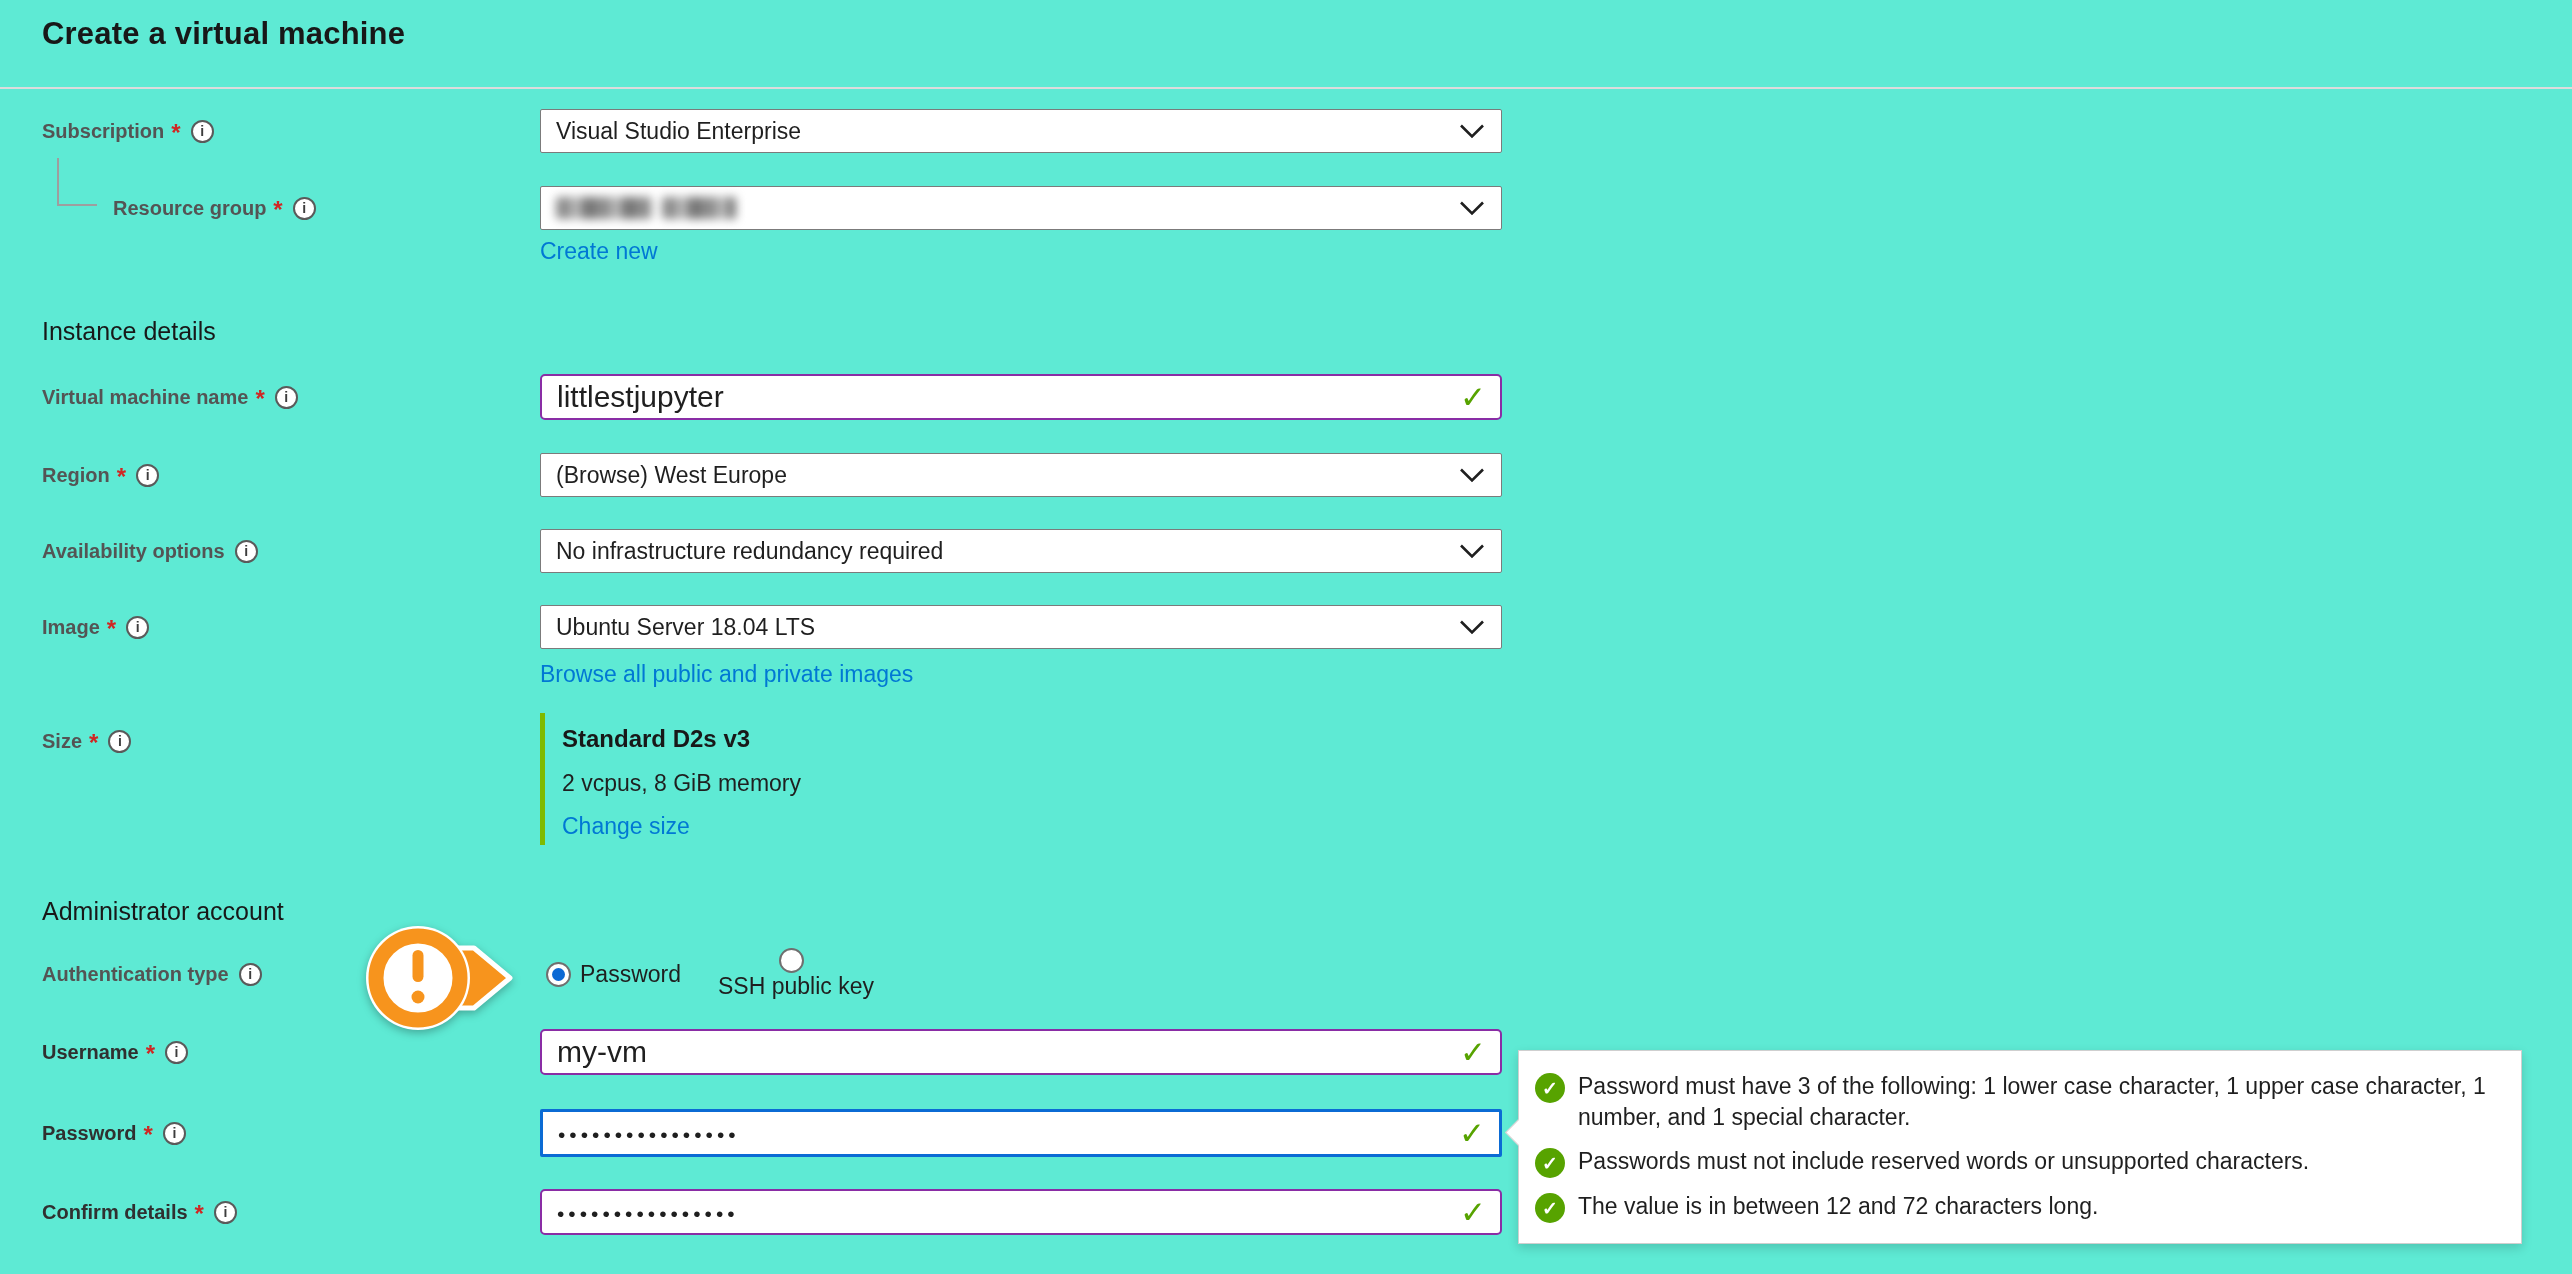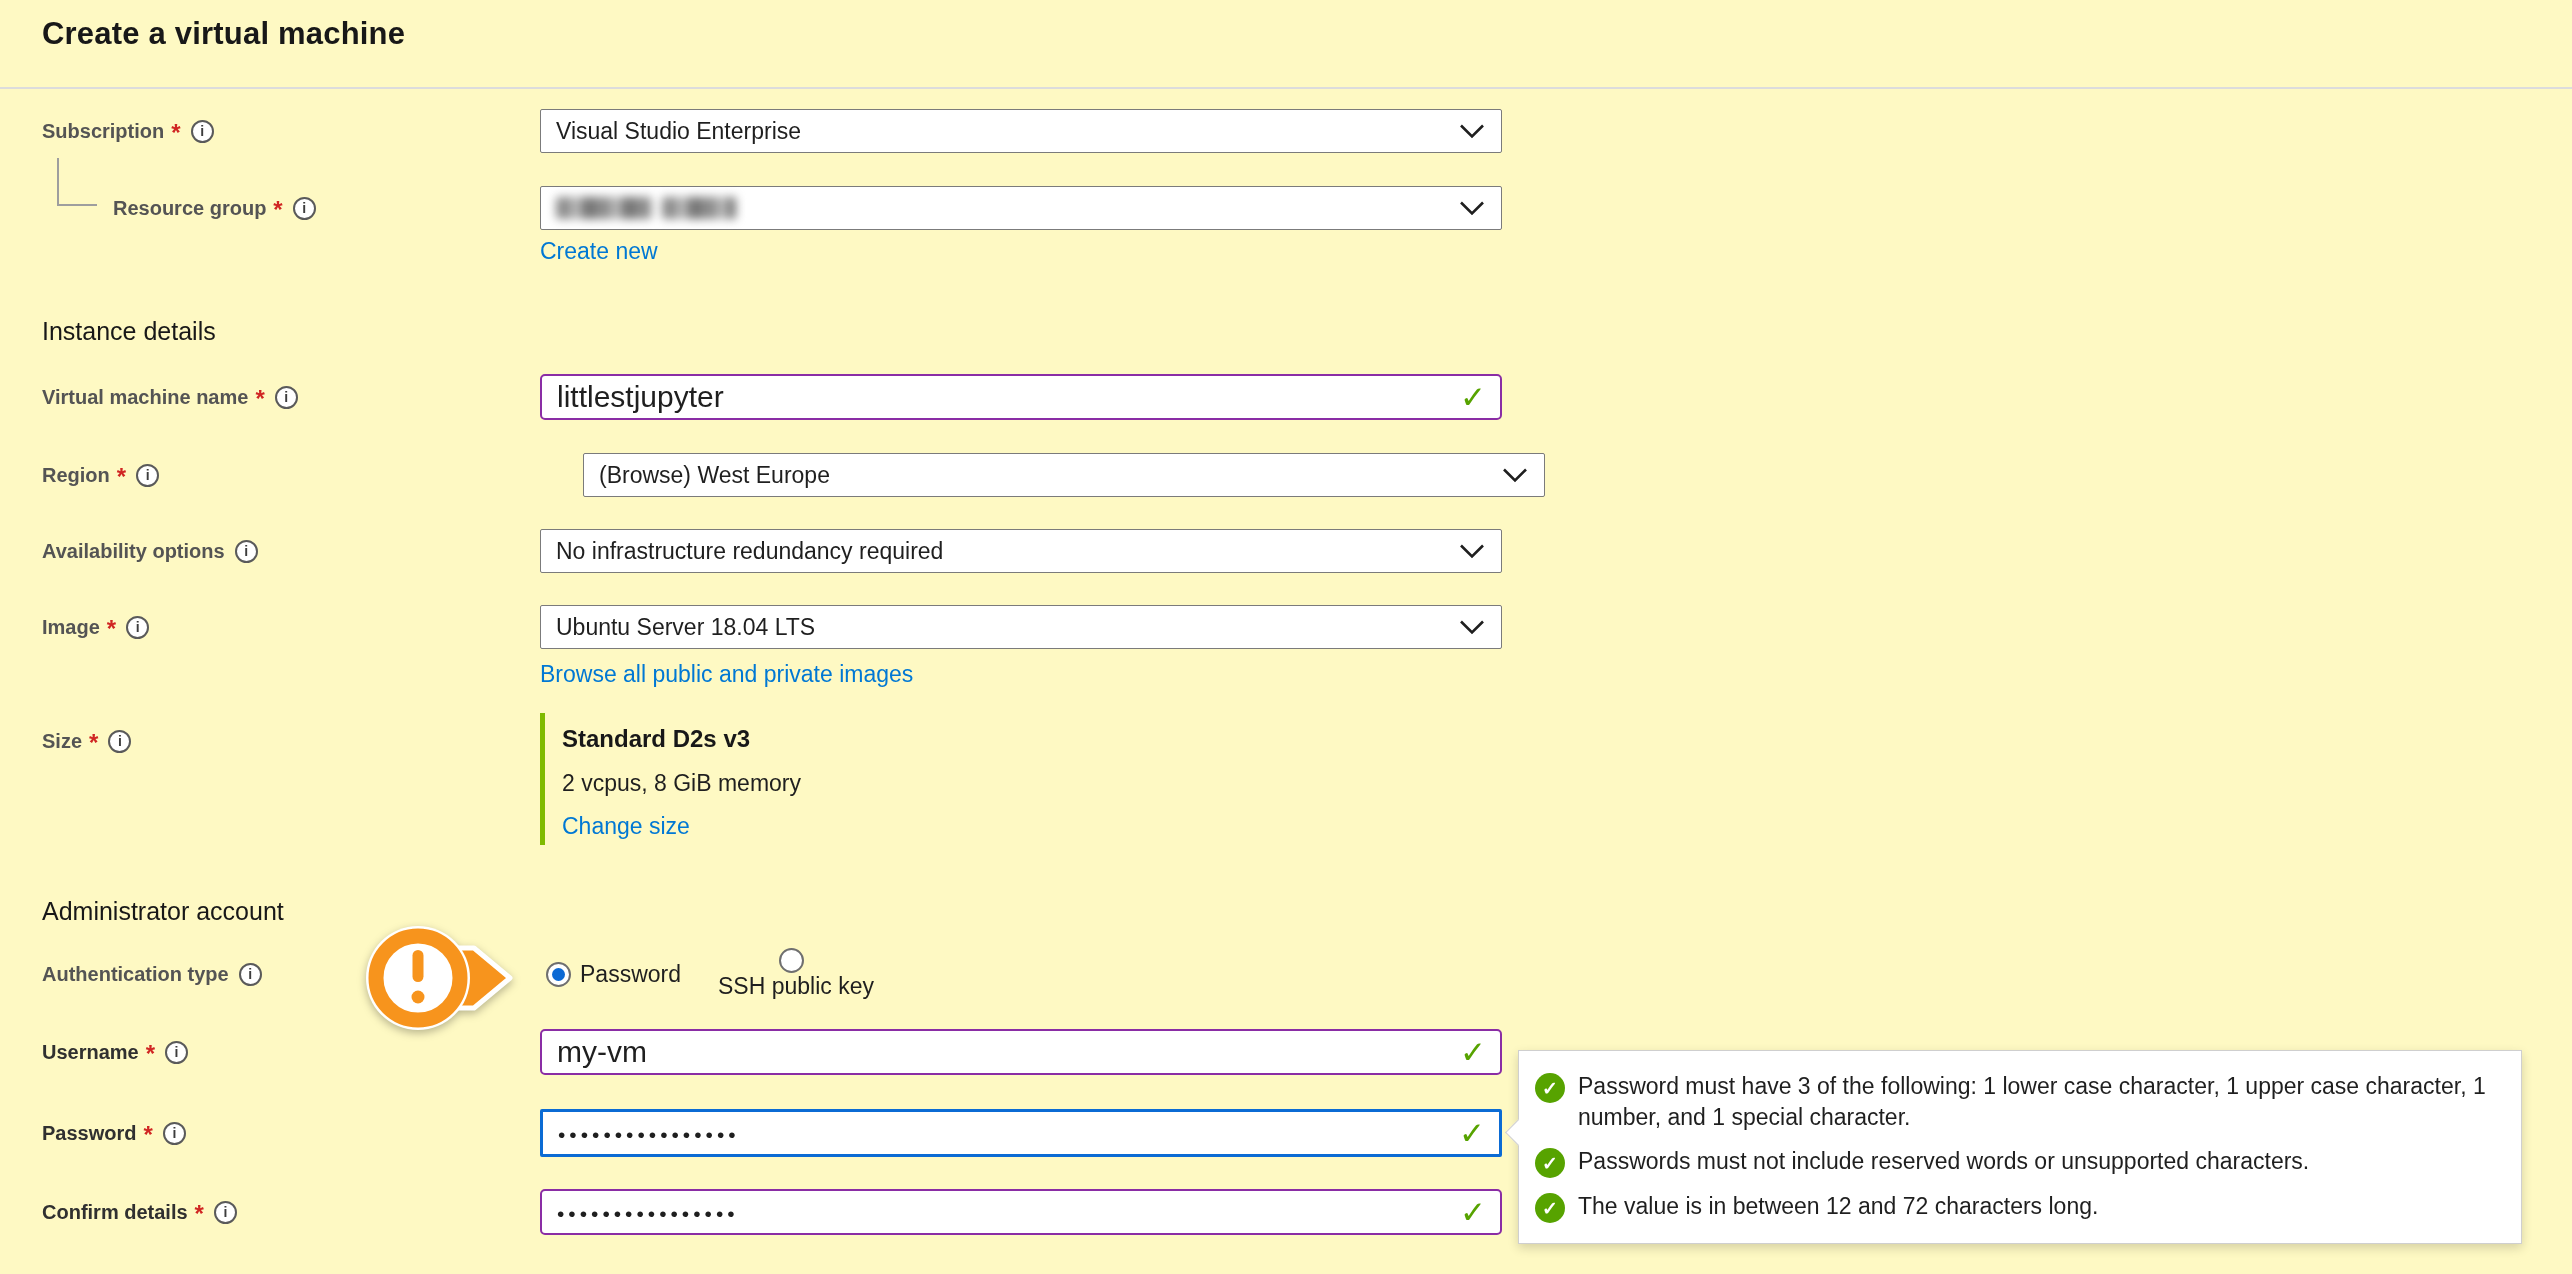--- a/index.html
+++ b/index.html
@@ -2,21 +2,21 @@
 <html><head>
 <meta charset="utf-8">
 <style>
   * { margin:0; padding:0; box-sizing:border-box; }
   html,body { background:#fff; }
   body {
     width:2572px; height:1274px; overflow:hidden;
     font-family:"Liberation Sans", sans-serif;
     color:#1f1f1f;
   }
-  .screen { position:relative; width:2572px; height:1274px; background:#fef9c3; }
+  .screen { position:relative; width:2572px; height:1274px; background:#5eead4; }
 
   
   .page-header {
     height:89px; padding:16px 0 0 42px;
     border-bottom:2px solid #dcdcdc;
   }
   .page-title { font-size:31px; font-weight:700; color:#181818; letter-spacing:0.2px; }
 
   
   .content { padding-left:42px; }
@@ -114,21 +114,21 @@
     color:#fff; font-size:19px; font-weight:700; margin-right:13px; margin-top:2px;
   }
   .tooltip-text { font-size:23px; line-height:31px; color:#1f1f1f; }
 
   
   .mt-sub      { margin-top:20px; }
   .mt-rg       { margin-top:33px; }
   .mt-createnew{ margin-top:8px; margin-left:498px; }
   .mt-instance { margin-top:52px; }
   .mt-vm       { margin-top:28px; }
-  .mt-region   { margin-top:33px;gap:43px; }
+  .mt-region   { margin-top:33px; }
   .mt-avail    { margin-top:32px; }
   .mt-image    { margin-top:32px; }
   .mt-browse   { margin-top:12px; margin-left:498px; }
   .mt-size     { margin-top:25px; }
   .mt-admin    { margin-top:52px; }
   .mt-auth     { margin-top:22px; height:52px; }
   .mt-user     { margin-top:29px; }
   .mt-pass     { margin-top:34px; }
   .mt-confirm  { margin-top:32px; }
 </style>

